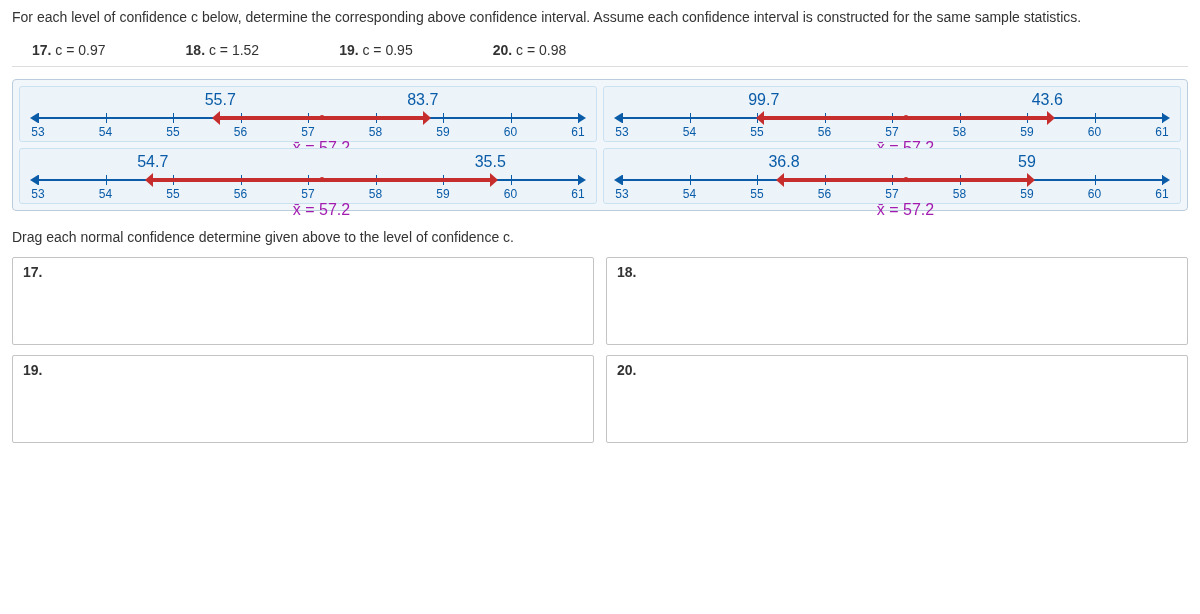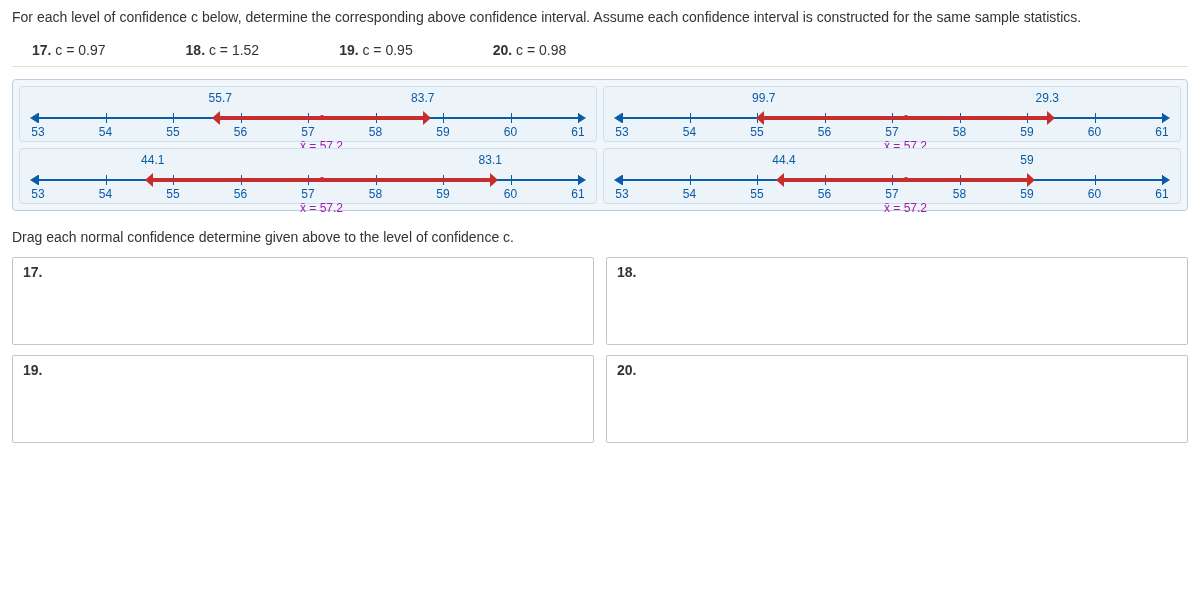--- a/index.html
+++ b/index.html
@@ -81,21 +81,21 @@
       top: 24px;
       width: 0; height: 0;
       border-top: 7px solid transparent;
       border-bottom: 7px solid transparent;
     }
     .ci-end.left { border-right: 8px solid #c62e2e; }
     .ci-end.right { border-left: 8px solid #c62e2e; }
     .ci-label {
       position: absolute;
       top: 4px;
-      font-size: 12px;
+      font-size: 16px;
       color: #0a5ca8;
       transform: translateX(-50%);
     }
     .ci-label.red { color: #a21caf; margin-top: 48px; }
     .ci-dot {
       position: absolute;
       top: 28px;
       width: 5px; height: 5px;
       background: #c62e2e;
       border-radius: 50%;
@@ -182,21 +182,21 @@
         <div class="ticklabel" style="left: 75%;">59</div>
         <div class="tick" style="left: 87.5%;"></div>
         <div class="ticklabel" style="left: 87.5%;">60</div>
         <div class="tick" style="left: 100%;"></div>
         <div class="ticklabel" style="left: 100%;">61</div>
         <div class="ci-bar" style="left: 26.25%; width: 52.5%;"></div>
         <div class="ci-end left" style="left: calc(26.25% - 8px);"></div>
         <div class="ci-end right" style="left: 78.75%;"></div>
         <div class="ci-dot" style="left: 52.5%;"></div>
         <div class="ci-label" style="left: 26.25%;">99.7</div>
-        <div class="ci-label" style="left: 78.75%;">29.3</div>
+        <div class="ci-label" style="left: 78.75%;">43.6</div>
         <div class="ci-label red" style="left: 52.5%;">x̄ = 57.2</div>
       </div>
     </div>
     <div class="interval-card">
       <div class="numline"></div>
       <div class="arrow-l"></div>
       <div class="arrow-r"></div>
       <div style="position: absolute; inset: 0px 18px;">
         <div class="tick" style="left: 0%;"></div>
         <div class="ticklabel" style="left: 0%;">53</div>
@@ -213,22 +213,22 @@
         <div class="tick" style="left: 75%;"></div>
         <div class="ticklabel" style="left: 75%;">59</div>
         <div class="tick" style="left: 87.5%;"></div>
         <div class="ticklabel" style="left: 87.5%;">60</div>
         <div class="tick" style="left: 100%;"></div>
         <div class="ticklabel" style="left: 100%;">61</div>
         <div class="ci-bar" style="left: 21.25%; width: 62.5%;"></div>
         <div class="ci-end left" style="left: calc(21.25% - 8px);"></div>
         <div class="ci-end right" style="left: 83.75%;"></div>
         <div class="ci-dot" style="left: 52.5%;"></div>
-        <div class="ci-label" style="left: 21.25%;">44.1</div>
-        <div class="ci-label" style="left: 83.75%;">83.1</div>
+        <div class="ci-label" style="left: 21.25%;">54.7</div>
+        <div class="ci-label" style="left: 83.75%;">35.5</div>
         <div class="ci-label red" style="left: 52.5%;">x̄ = 57.2</div>
       </div>
     </div>
     <div class="interval-card">
       <div class="numline"></div>
       <div class="arrow-l"></div>
       <div class="arrow-r"></div>
       <div style="position: absolute; inset: 0px 18px;">
         <div class="tick" style="left: 0%;"></div>
         <div class="ticklabel" style="left: 0%;">53</div>
@@ -245,21 +245,21 @@
         <div class="tick" style="left: 75%;"></div>
         <div class="ticklabel" style="left: 75%;">59</div>
         <div class="tick" style="left: 87.5%;"></div>
         <div class="ticklabel" style="left: 87.5%;">60</div>
         <div class="tick" style="left: 100%;"></div>
         <div class="ticklabel" style="left: 100%;">61</div>
         <div class="ci-bar" style="left: 30%; width: 45%;"></div>
         <div class="ci-end left" style="left: calc(30% - 8px);"></div>
         <div class="ci-end right" style="left: 75%;"></div>
         <div class="ci-dot" style="left: 52.5%;"></div>
-        <div class="ci-label" style="left: 30%;">44.4</div>
+        <div class="ci-label" style="left: 30%;">36.8</div>
         <div class="ci-label" style="left: 75%;">59</div>
         <div class="ci-label red" style="left: 52.5%;">x̄ = 57.2</div>
       </div>
     </div>
   </div>
 
 <div class="instruction">Drag each normal confidence determine given above to the level of confidence c.</div>
 
 <div class="drop-grid">
   <div class="drop-zone">17.</div>

